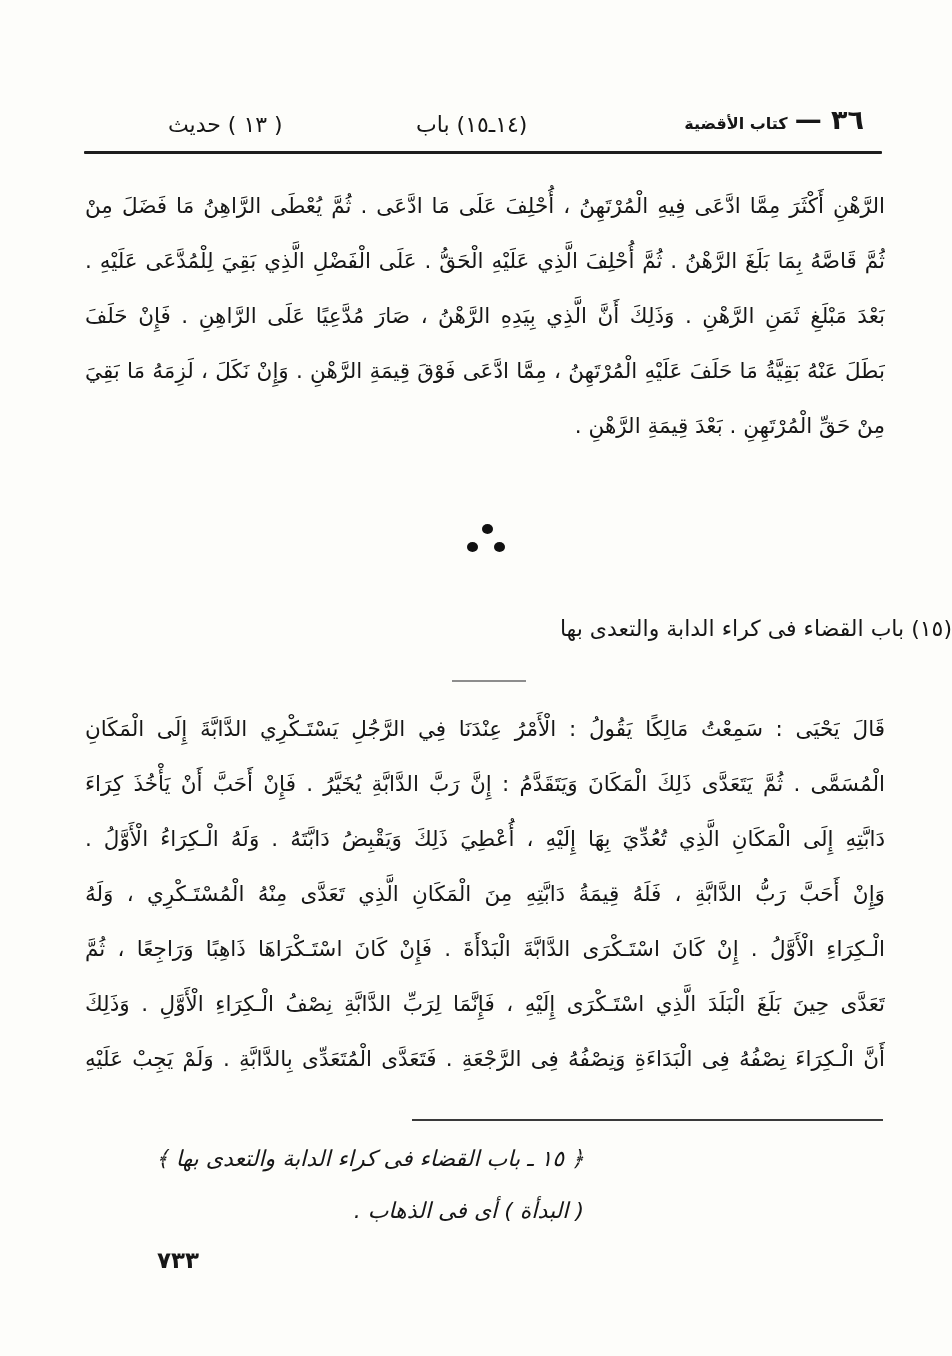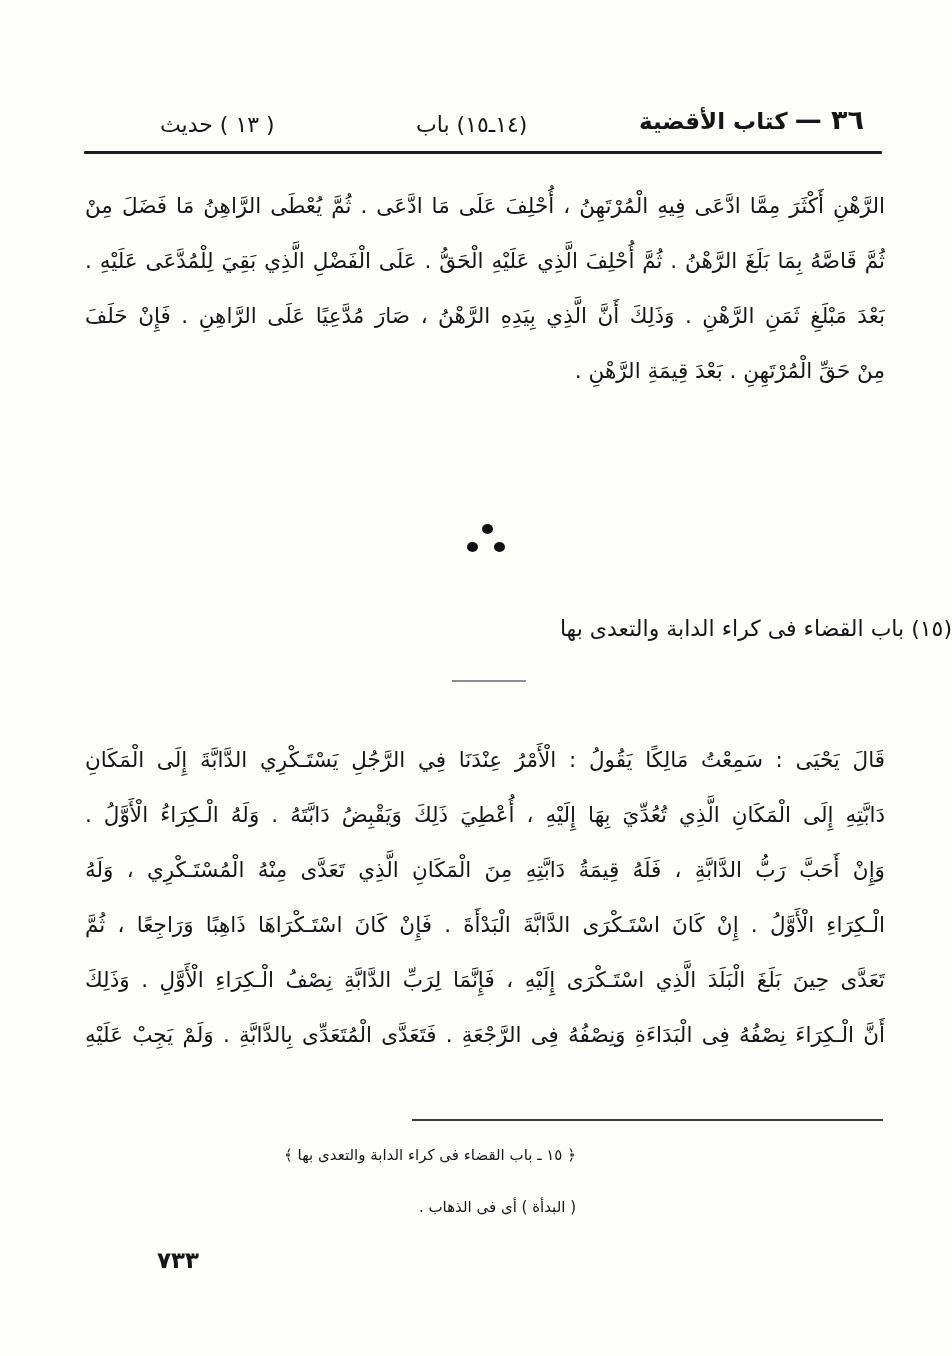--- a/index.html
+++ b/index.html
@@ -9,28 +9,28 @@
     margin:0 auto;
     background:#fdfdfa;
     color:#161616;
     font-family:"DejaVu Sans",sans-serif;
     overflow:hidden;
   }
   
   .hdr-item{position:absolute;direction:rtl;white-space:nowrap;font-size:22px;}
   .hdr-right{right:88px;top:104px;display:flex;flex-direction:row;align-items:baseline;gap:7px;direction:rtl;}
   .book-no{font-weight:bold;font-size:27px;letter-spacing:1px;text-align:right;}
-  .book-title{font-weight:bold;font-size:23px;}
+  .book-title{font-weight:bold;font-size:16px;}
   .hdr-center{left:416px;top:112px;}
-  .hdr-left{left:160px;top:112px;text-align:center;}
+  .hdr-left{left:168px;top:112px;text-align:center;}
   .rule-header{position:absolute;left:84px;top:151px;width:798px;height:3px;background:#1d1d1d;border-radius:1px;}
   
   .para{position:absolute;left:85px;width:800px;direction:rtl;}
   .para1{top:178px;}
-  .para2{top:732px;}
+  .para2{top:701px;}
   .tline{
     height:55px;line-height:55px;
     font-size:21.5px;
     text-align:justify;text-align-last:justify;
     overflow:hidden;white-space:normal;
   }
   .tline.end{text-align:center;text-align-last:right;}
   
   .dots{position:absolute;left:461px;top:522px;width:52px;height:36px;}
   .dot{position:absolute;width:11px;height:10px;background:#111;border-radius:50%;}
@@ -39,21 +39,21 @@
   .d3{left:33px;top:20px;}
   
   .section-heading{
     position:absolute;left:0;top:616px;width:100%;
     margin:0;direction:rtl;
     font-size:22px;font-weight:normal;
   }
   .rule-heading{position:absolute;left:452px;top:680px;width:74px;height:2px;background:#8d8d8d;}
   
   .rule-footnote{position:absolute;left:412px;top:1119px;width:471px;height:2px;background:#3a3a3a;}
-  .footnote{position:absolute;right:376px;direction:rtl;white-space:nowrap;font-size:15px;}
+  .footnote{position:absolute;right:368px;direction:rtl;white-space:nowrap;font-size:22px;font-style:italic;}
   .fn1{top:1146px;}
   .fn2{top:1198px;text-align:center;}
   
   .page-number{position:absolute;left:157px;top:1247px;font-size:23px;font-weight:bold;letter-spacing:1px;}
 </style>
 </head>
 <body>
 
 <div class="page">
 
@@ -62,34 +62,36 @@
     <span class="book-title">كتاب الأقضية</span>
   </div>
   <div class="hdr-item hdr-center">(١٤ـ١٥) باب</div>
   <div class="hdr-item hdr-left">( ١٣ ) حديث</div>
   <div class="rule-header"></div>
 
   <div class="para para1">
     <div class="tline">الرَّهْنِ أَكْثَرَ مِمَّا ادَّعَى فِيهِ الْمُرْتَهِنُ ، أُحْلِفَ عَلَى مَا ادَّعَى . ثُمَّ يُعْطَى الرَّاهِنُ مَا فَضَلَ مِنْ قِيمَةِ</div>
     <div class="tline">ثُمَّ قَاصَّهُ بِمَا بَلَغَ الرَّهْنُ . ثُمَّ أُحْلِفَ الَّذِي عَلَيْهِ الْحَقُّ . عَلَى الْفَضْلِ الَّذِي بَقِيَ لِلْمُدَّعَى عَلَيْهِ .</div>
     <div class="tline">بَعْدَ مَبْلَغِ ثَمَنِ الرَّهْنِ . وَذَلِكَ أَنَّ الَّذِي بِيَدِهِ الرَّهْنُ ، صَارَ مُدَّعِيًا عَلَى الرَّاهِنِ . فَإِنْ حَلَفَ</div>
+    <div class="tline">بَطَلَ عَنْهُ بَقِيَّةُ مَا حَلَفَ عَلَيْهِ الْمُرْتَهِنُ ، مِمَّا ادَّعَى فَوْقَ قِيمَةِ الرَّهْنِ . وَإِنْ نَكَلَ ، لَزِمَهُ مَا بَقِيَ</div>
     <div class="tline end">مِنْ حَقِّ الْمُرْتَهِنِ . بَعْدَ قِيمَةِ الرَّهْنِ .</div>
   </div>
 
   <div class="dots">
     <span class="dot d1"></span>
     <span class="dot d2"></span>
     <span class="dot d3"></span>
   </div>
 
   <h2 class="section-heading">(١٥) باب القضاء فى كراء الدابة والتعدى بها</h2>
   <div class="rule-heading"></div>
 
   <div class="para para2">
     <div class="tline">قَالَ يَحْيَى : سَمِعْتُ مَالِكًا يَقُولُ : الْأَمْرُ عِنْدَنَا فِي الرَّجُلِ يَسْتَـكْرِي الدَّابَّةَ إِلَى الْمَكَانِ</div>
+    <div class="tline">الْمُسَمَّى . ثُمَّ يَتَعَدَّى ذَلِكَ الْمَكَانَ وَيَتَقَدَّمُ : إِنَّ رَبَّ الدَّابَّةِ يُخَيَّرُ . فَإِنْ أَحَبَّ أَنْ يَأْخُذَ كِرَاءَ</div>
     <div class="tline">دَابَّتِهِ إِلَى الْمَكَانِ الَّذِي تُعُدِّيَ بِهَا إِلَيْهِ ، أُعْطِيَ ذَلِكَ وَيَقْبِضُ دَابَّتَهُ . وَلَهُ الْـكِرَاءُ الْأَوَّلُ .</div>
     <div class="tline">وَإِنْ أَحَبَّ رَبُّ الدَّابَّةِ ، فَلَهُ قِيمَةُ دَابَّتِهِ مِنَ الْمَكَانِ الَّذِي تَعَدَّى مِنْهُ الْمُسْتَـكْرِي ، وَلَهُ</div>
     <div class="tline">الْـكِرَاءِ الْأَوَّلُ . إِنْ كَانَ اسْتَـكْرَى الدَّابَّةَ الْبَدْأَةَ . فَإِنْ كَانَ اسْتَـكْرَاهَا ذَاهِبًا وَرَاجِعًا ، ثُمَّ</div>
     <div class="tline">تَعَدَّى حِينَ بَلَغَ الْبَلَدَ الَّذِي اسْتَـكْرَى إِلَيْهِ ، فَإِنَّمَا لِرَبِّ الدَّابَّةِ نِصْفُ الْـكِرَاءِ الْأَوَّلِ . وَذَلِكَ</div>
     <div class="tline">أَنَّ الْـكِرَاءَ نِصْفُهُ فِى الْبَدَاءَةِ وَنِصْفُهُ فِى الرَّجْعَةِ . فَتَعَدَّى الْمُتَعَدِّى بِالدَّابَّةِ . وَلَمْ يَجِبْ عَلَيْهِ</div>
   </div>
 
   <div class="rule-footnote"></div>
   <div class="footnote fn1">﴿ ١٥ ـ باب القضاء فى كراء الدابة والتعدى بها ﴾</div>
   <div class="footnote fn2">( البدأة ) أى فى الذهاب .</div>

